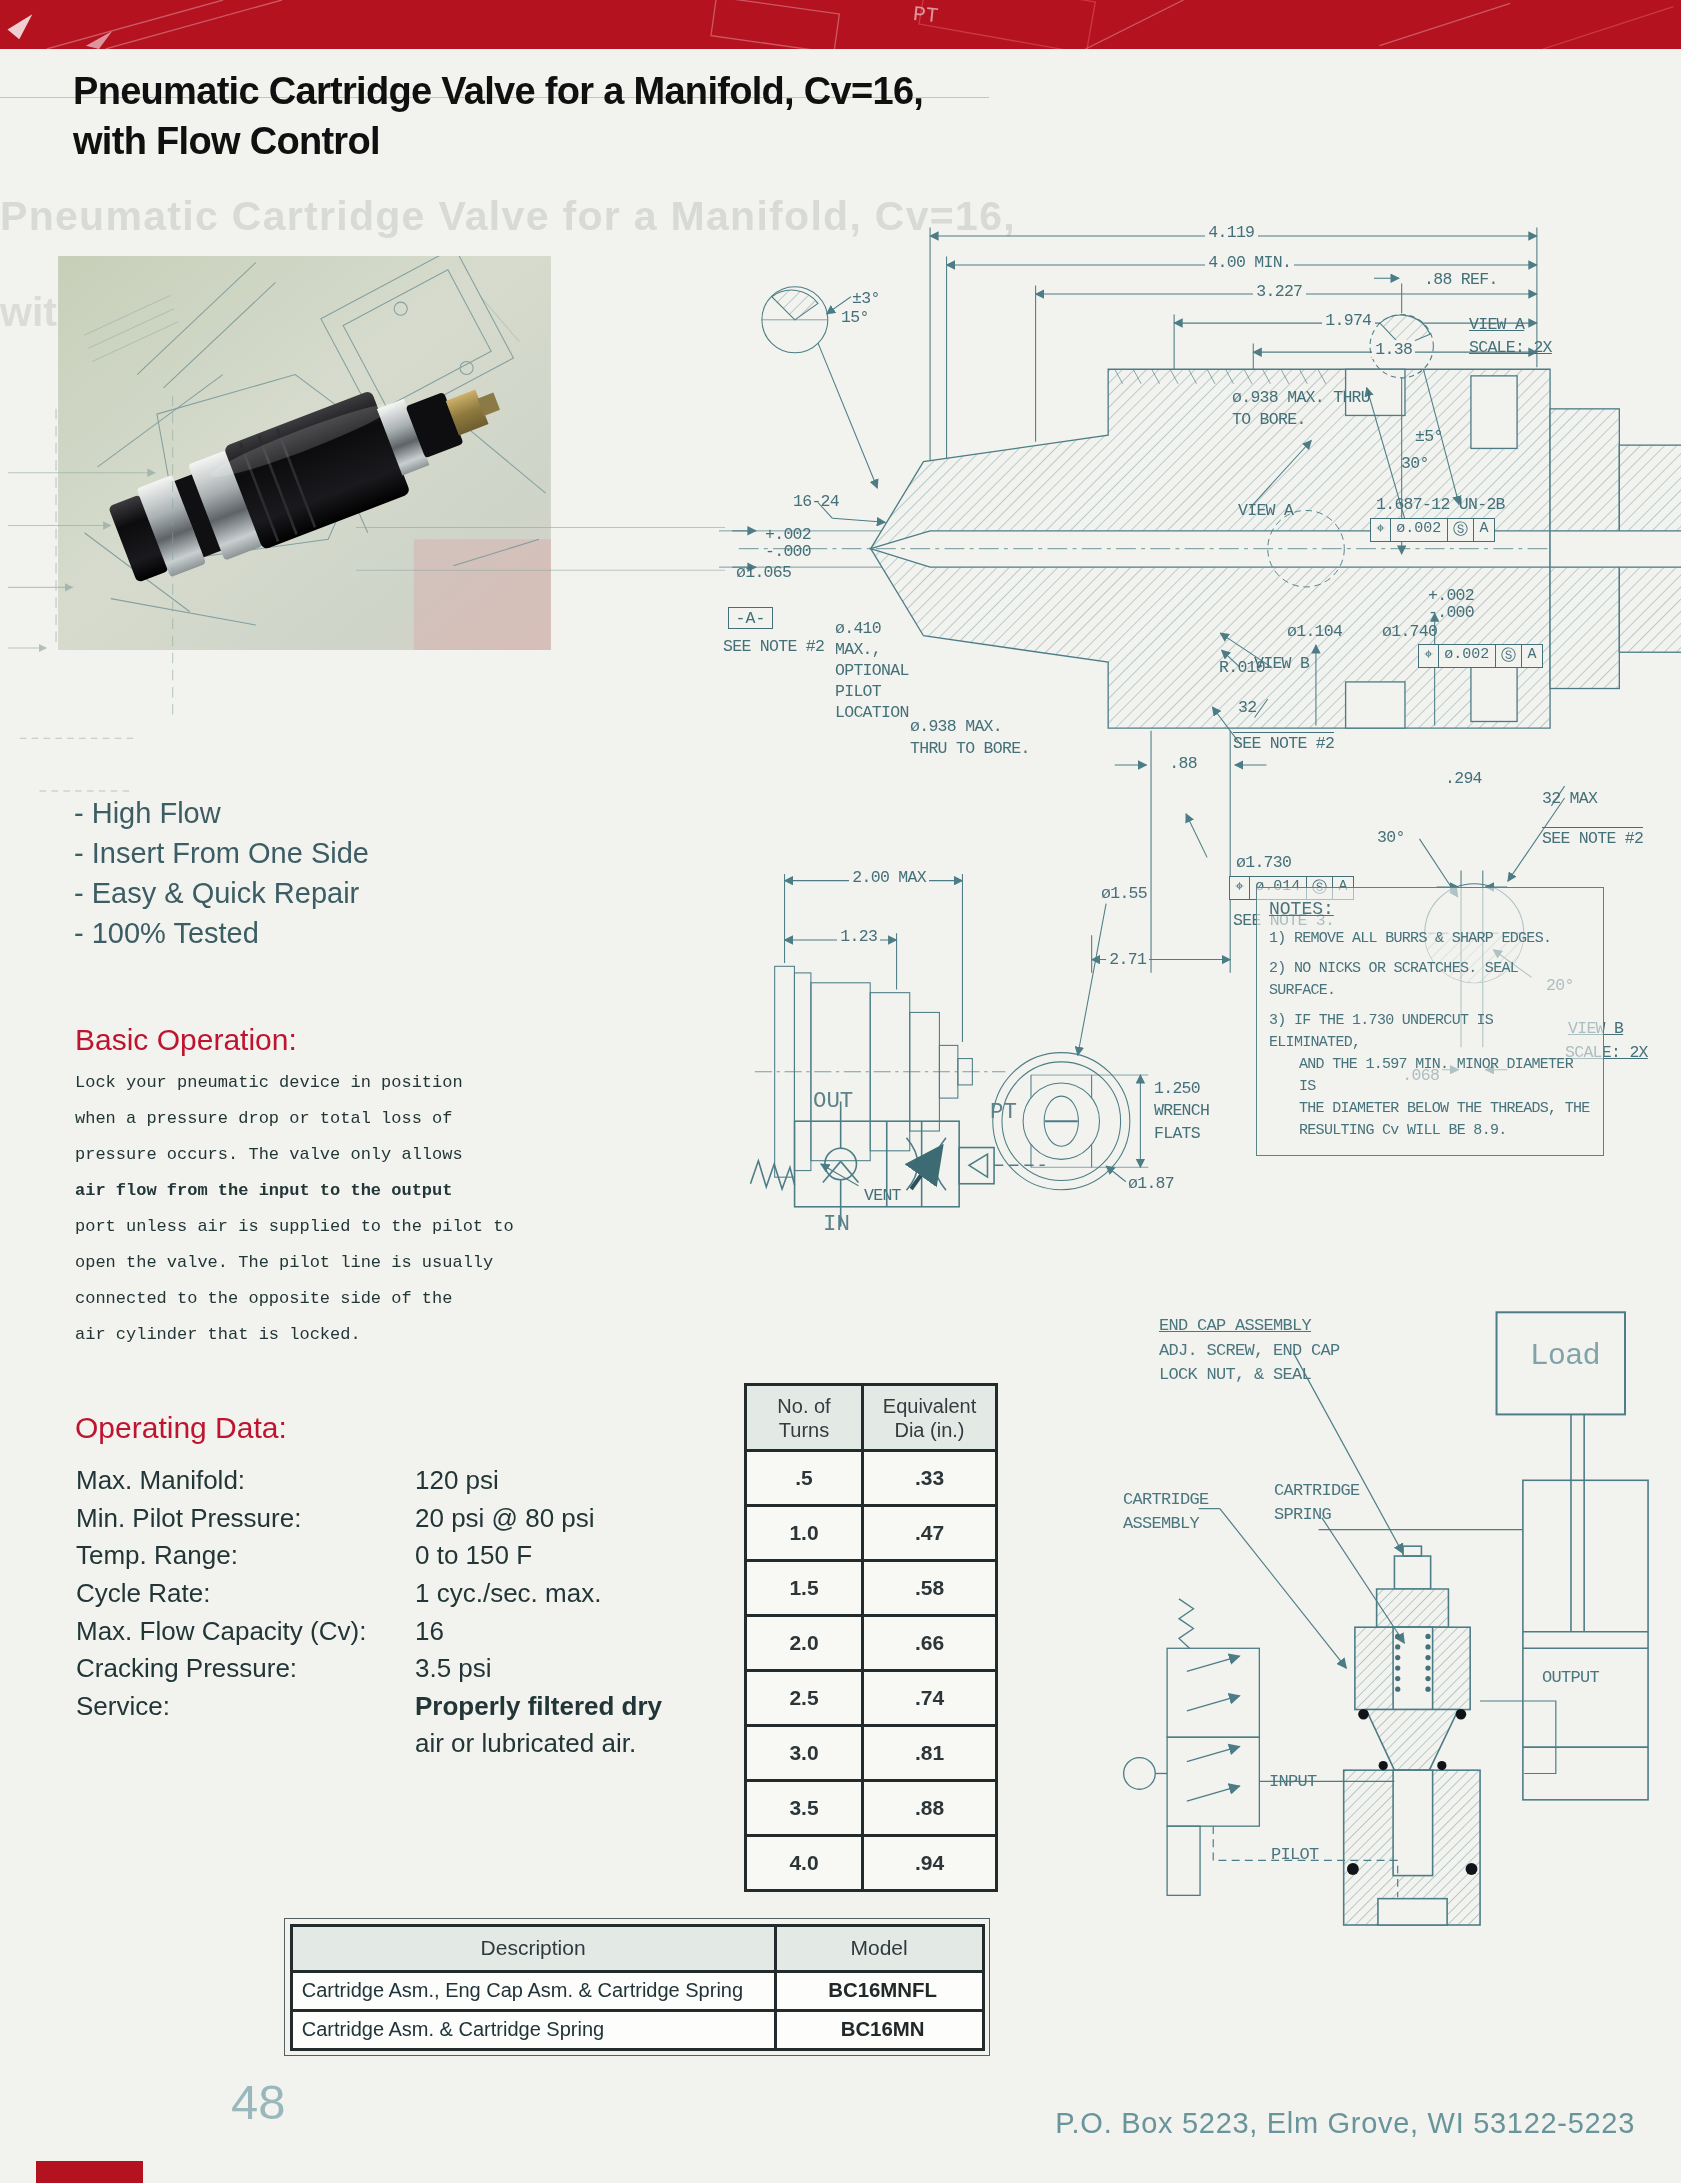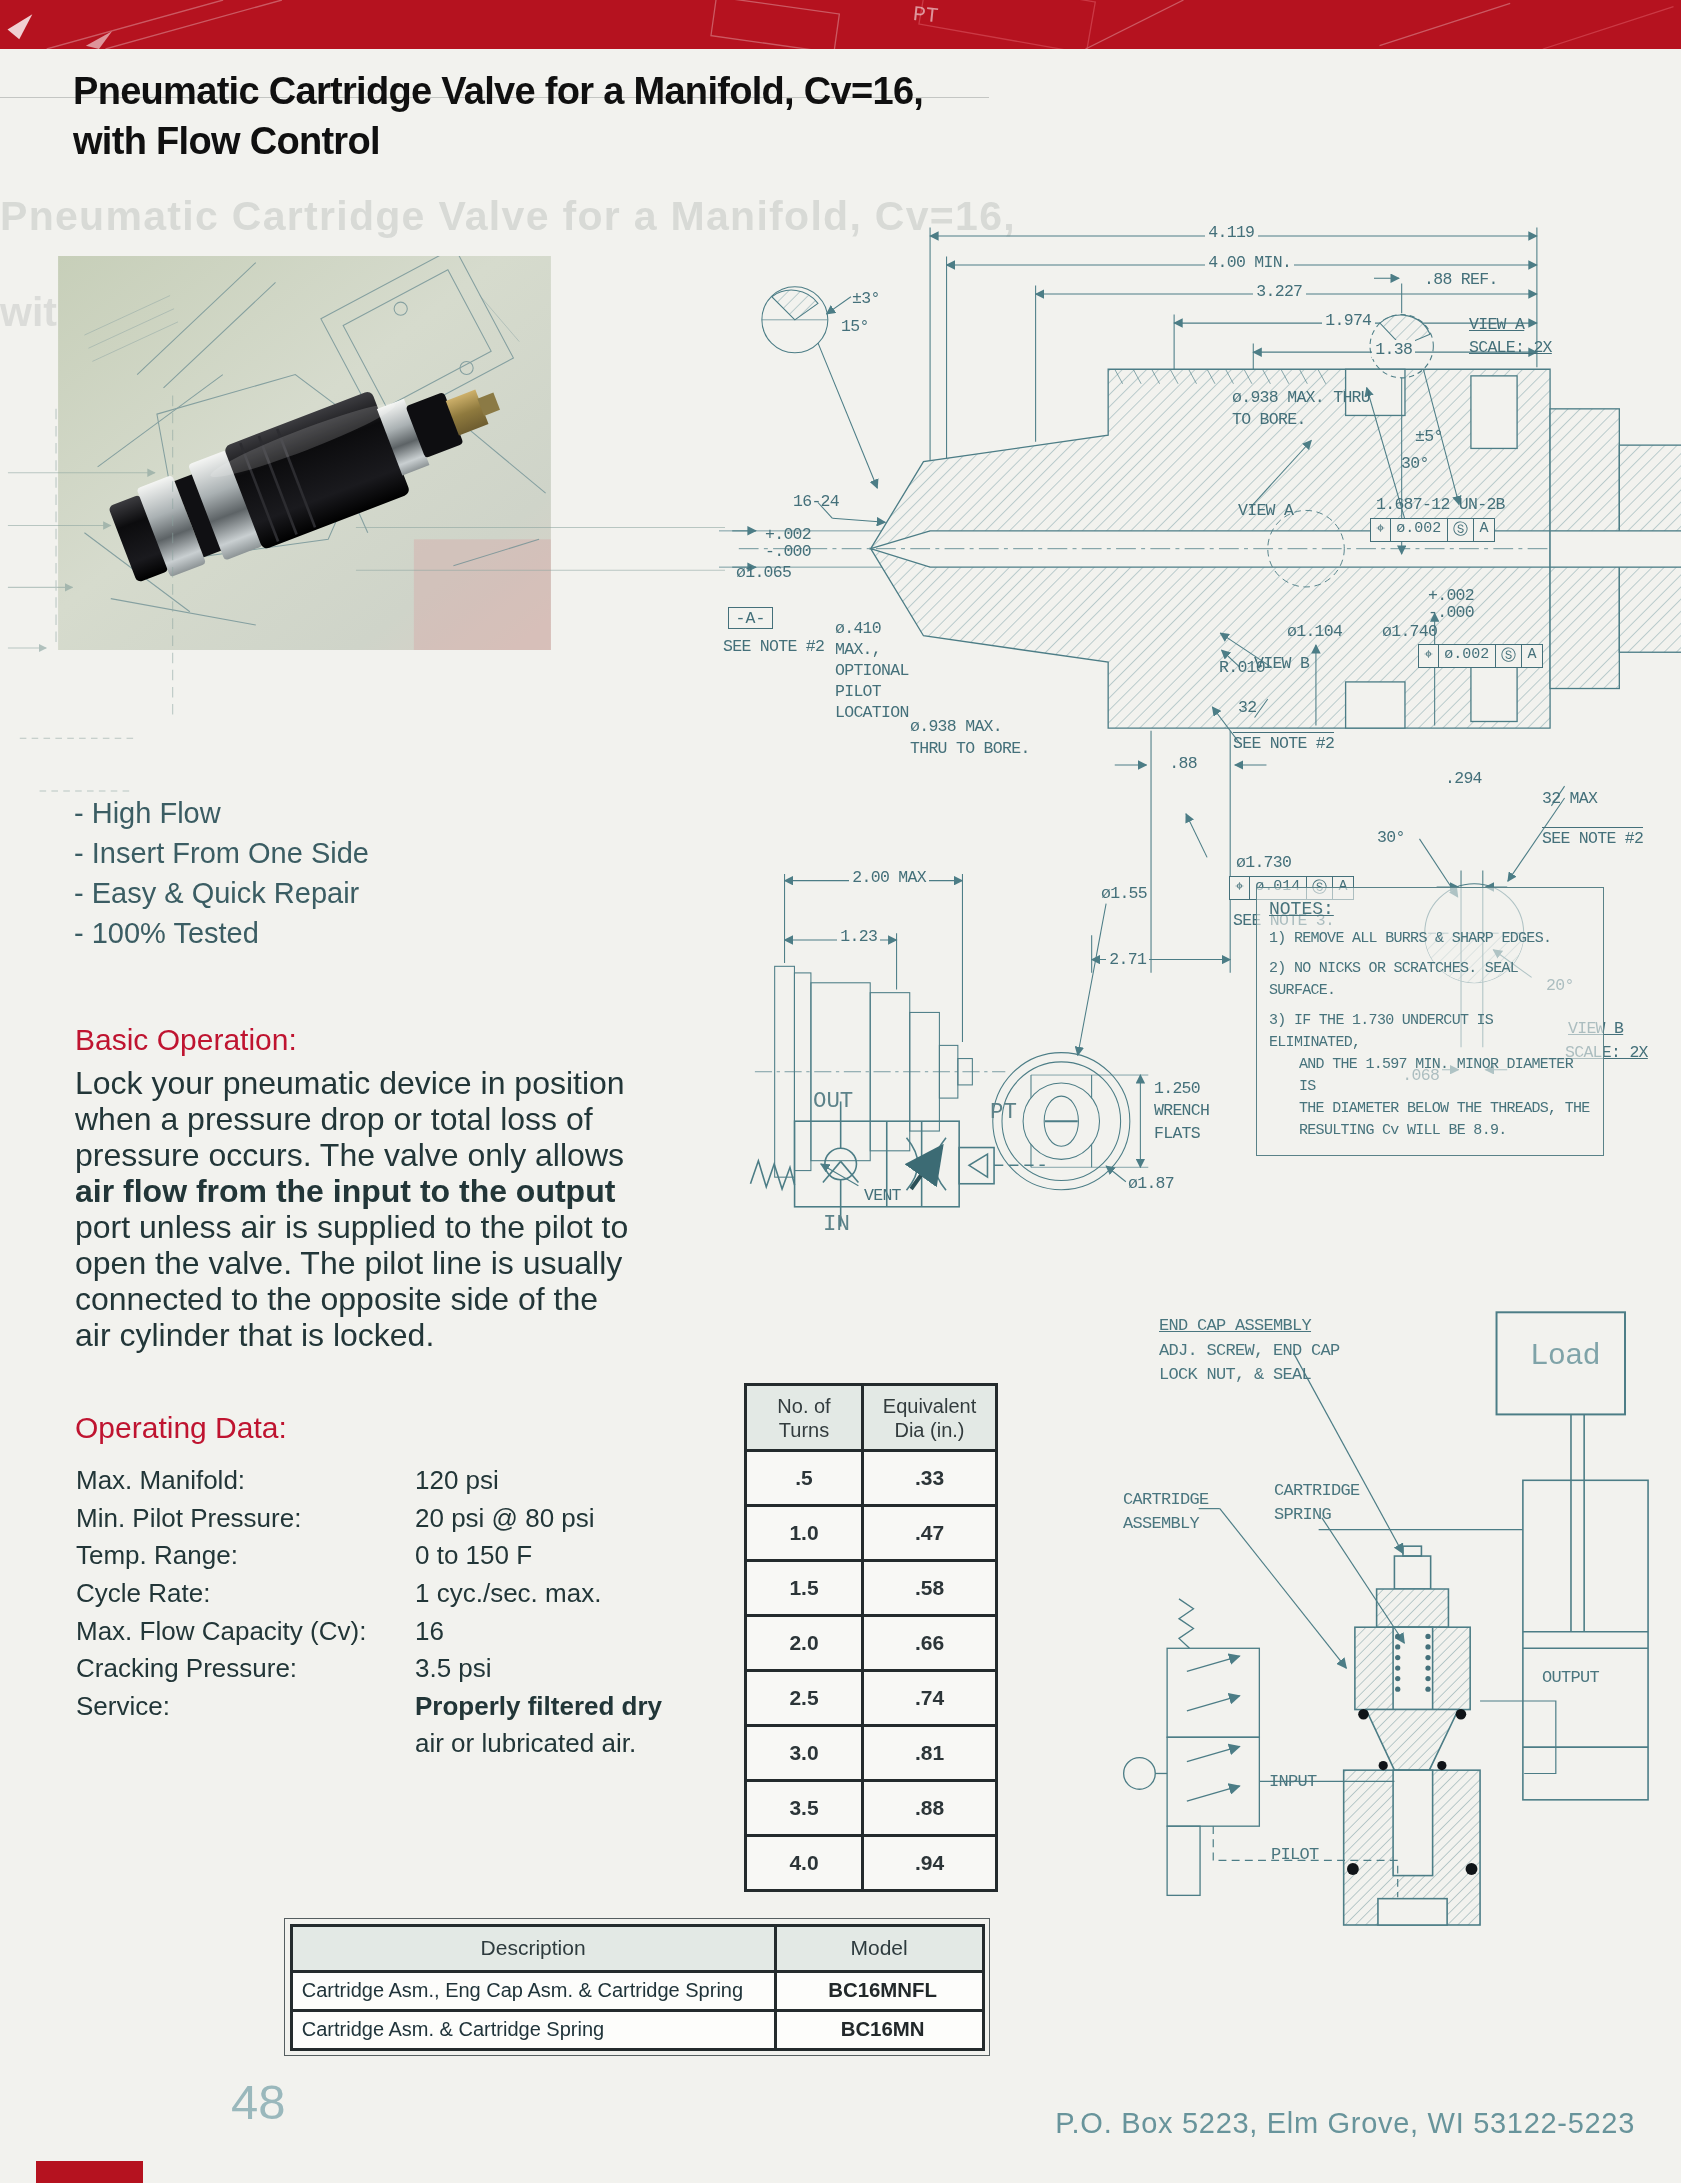--- a/index.html
+++ b/index.html
@@ -16,21 +16,21 @@
   .title{position:absolute;left:73px;top:66px;font-weight:bold;font-size:38px;line-height:1.32;
          color:#101010;letter-spacing:-0.7px;}
   .ghost-title{position:absolute;left:0px;top:193px;width:1418px;overflow:hidden;font-weight:bold;
                font-size:41px;color:rgba(70,80,80,.15);white-space:nowrap;letter-spacing:1.3px;}
   .ghost-title2{position:absolute;left:0px;top:289px;width:462px;overflow:hidden;font-weight:bold;
                font-size:41px;color:rgba(70,80,80,.13);white-space:nowrap;}
   
   .features{position:absolute;left:74px;top:793px;font-size:29px;line-height:40px;color:#3b5d63;}
   
   .red-head{position:absolute;font-weight:normal;font-size:30px;color:#bf1430;}
-  .body-par{position:absolute;left:75px;top:1065px;font-size:32px;line-height:36px;color:#223638;}
+  .body-par{position:absolute;left:75px;top:1065px;font-size:17px;line-height:36px;color:#223638;font-family:Liberation Mono, monospace;}
   
   .od-row{position:absolute;font-size:26px;color:#223638;white-space:nowrap;}
   .od-val{position:absolute;font-size:26px;color:#223638;white-space:nowrap;}
   
   .dl{position:absolute;font-family:"Liberation Mono",monospace;font-size:16.5px;color:#44707a;
       white-space:nowrap;letter-spacing:-0.7px;}
   .bg{background:#f2f2ee;padding:0 3.3px;}
   .u{text-decoration:underline;}
   .ov{border-top:1.3px solid #44707a;padding-top:0.7px;}
   .big-teal{font-family:"Liberation Sans",sans-serif;font-size:30px;color:#7fa3a8;letter-spacing:0.7px;}
@@ -315,21 +315,21 @@
 
   <span class="dl bg" style="left:1205px;top:223px">4.119</span>
   <span class="dl bg" style="left:1205px;top:253px">4.00 MIN.</span>
   <span class="dl bg" style="left:1253px;top:282px">3.227</span>
   <span class="dl bg" style="left:1322px;top:311px">1.974</span>
   <span class="dl bg" style="left:1372px;top:340px">1.38</span>
   <span class="dl" style="left:1424px;top:270px">.88 REF.</span>
   <span class="dl u" style="left:1469px;top:315px">VIEW A</span>
   <span class="dl u" style="left:1469px;top:338px">SCALE: 2X</span>
   <span class="dl" style="left:852px;top:289px">±3°</span>
-  <span class="dl" style="left:841px;top:317px">15°</span>
+  <span class="dl" style="left:841px;top:308px">15°</span>
   <span class="dl" style="left:1415px;top:427px">±5°</span>
   <span class="dl" style="left:1401px;top:454px">30°</span>
   <span class="dl" style="left:1232px;top:388px">ø.938 MAX. THRU</span>
   <span class="dl" style="left:1232px;top:410px">TO BORE.</span>
   <span class="dl" style="left:1238px;top:501px">VIEW A</span>
   <span class="dl" style="left:1376px;top:495px">1.687-12 UN-2B</span>
   <div class="gdt" style="left:1370px;top:518px">
     <span>⌖</span>
       <span>ø.002</span>
       <span>Ⓢ</span>

